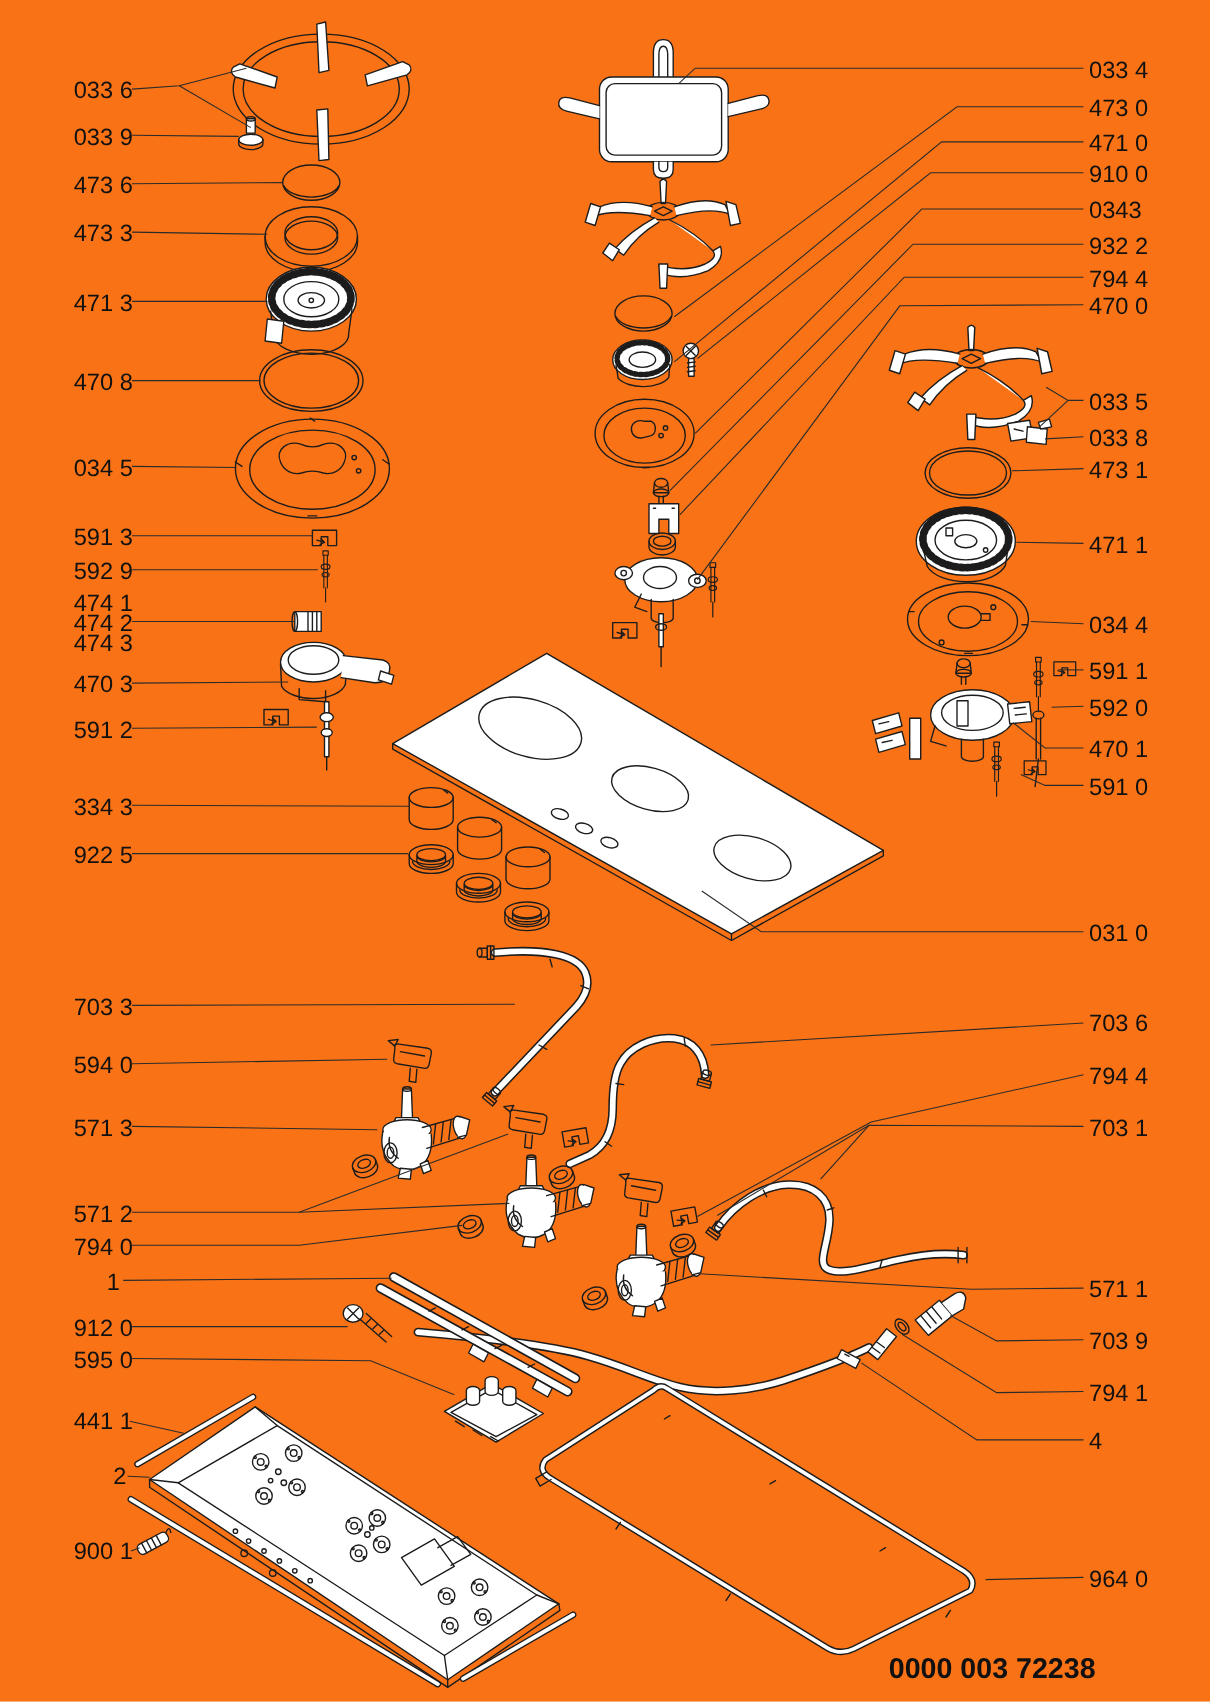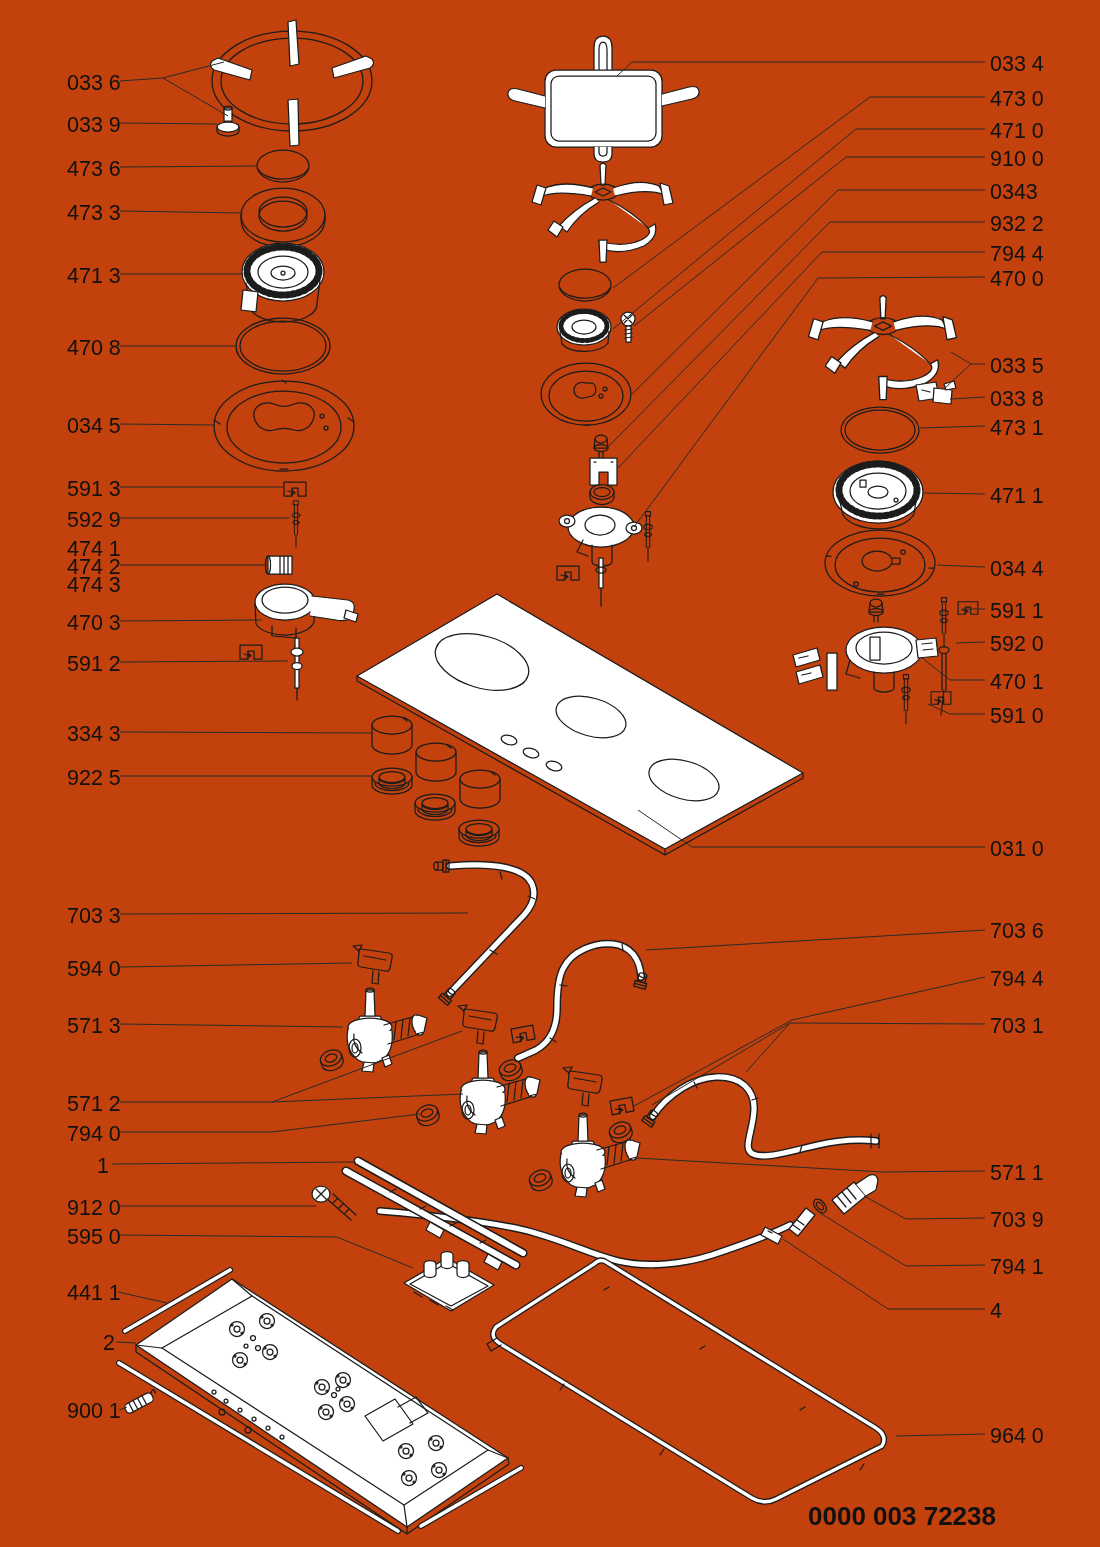--- a/index.html
+++ b/index.html
@@ -1,16 +1,16 @@
 <!DOCTYPE html>
 <html><head>
 <meta charset="utf-8">
 <style>
   html,body{margin:0;padding:0;background:#fff;}
-  .stage{position:relative;width:1100px;height:1547px;background:#c2410c;overflow:hidden;
+  .stage{position:relative;width:1100px;height:1547px;background:#f97316;overflow:hidden;
          font-family:"Liberation Sans",sans-serif;}
   svg{position:absolute;left:0;top:0;}
   svg *{vector-effect:none;}
   .art{stroke:#1c1c1c;stroke-width:1.25;fill:none;stroke-linecap:round;stroke-linejoin:round;}
   .w{fill:#ffffff;}
   .teeth{fill:none;stroke:#1c1c1c;stroke-width:7;stroke-dasharray:2.6 3.4;}
   .teeth-s{fill:none;stroke:#1c1c1c;stroke-width:5;stroke-dasharray:2.1 2.9;}
   .tO{stroke:#1c1c1c;fill:none;stroke-linecap:round;stroke-linejoin:round;}
   .tI{stroke:#ffffff;fill:none;stroke-linecap:round;stroke-linejoin:round;}
   .leader{stroke:#2b2b2b;stroke-width:1;fill:none;}

